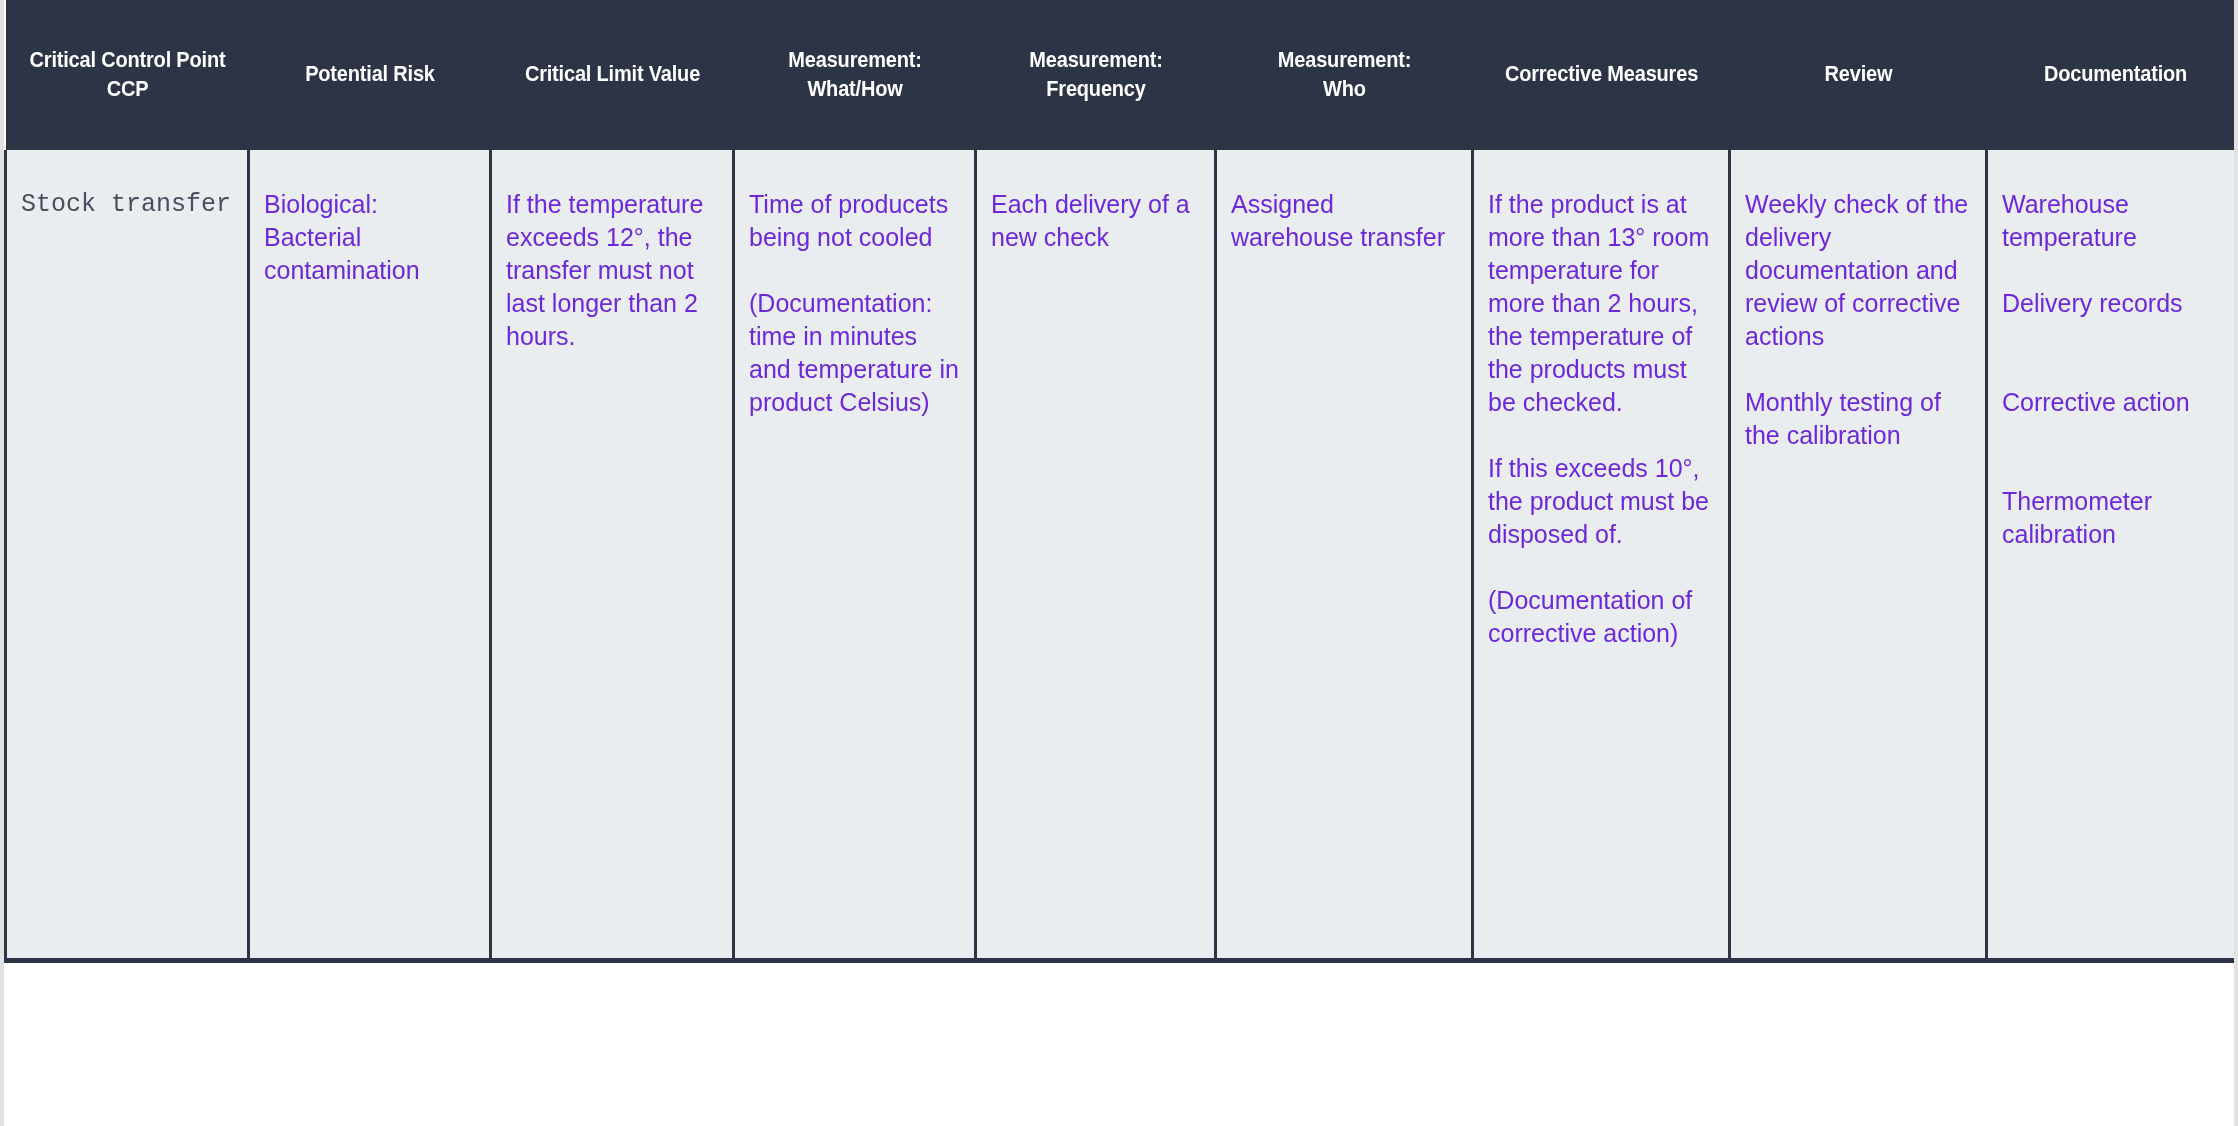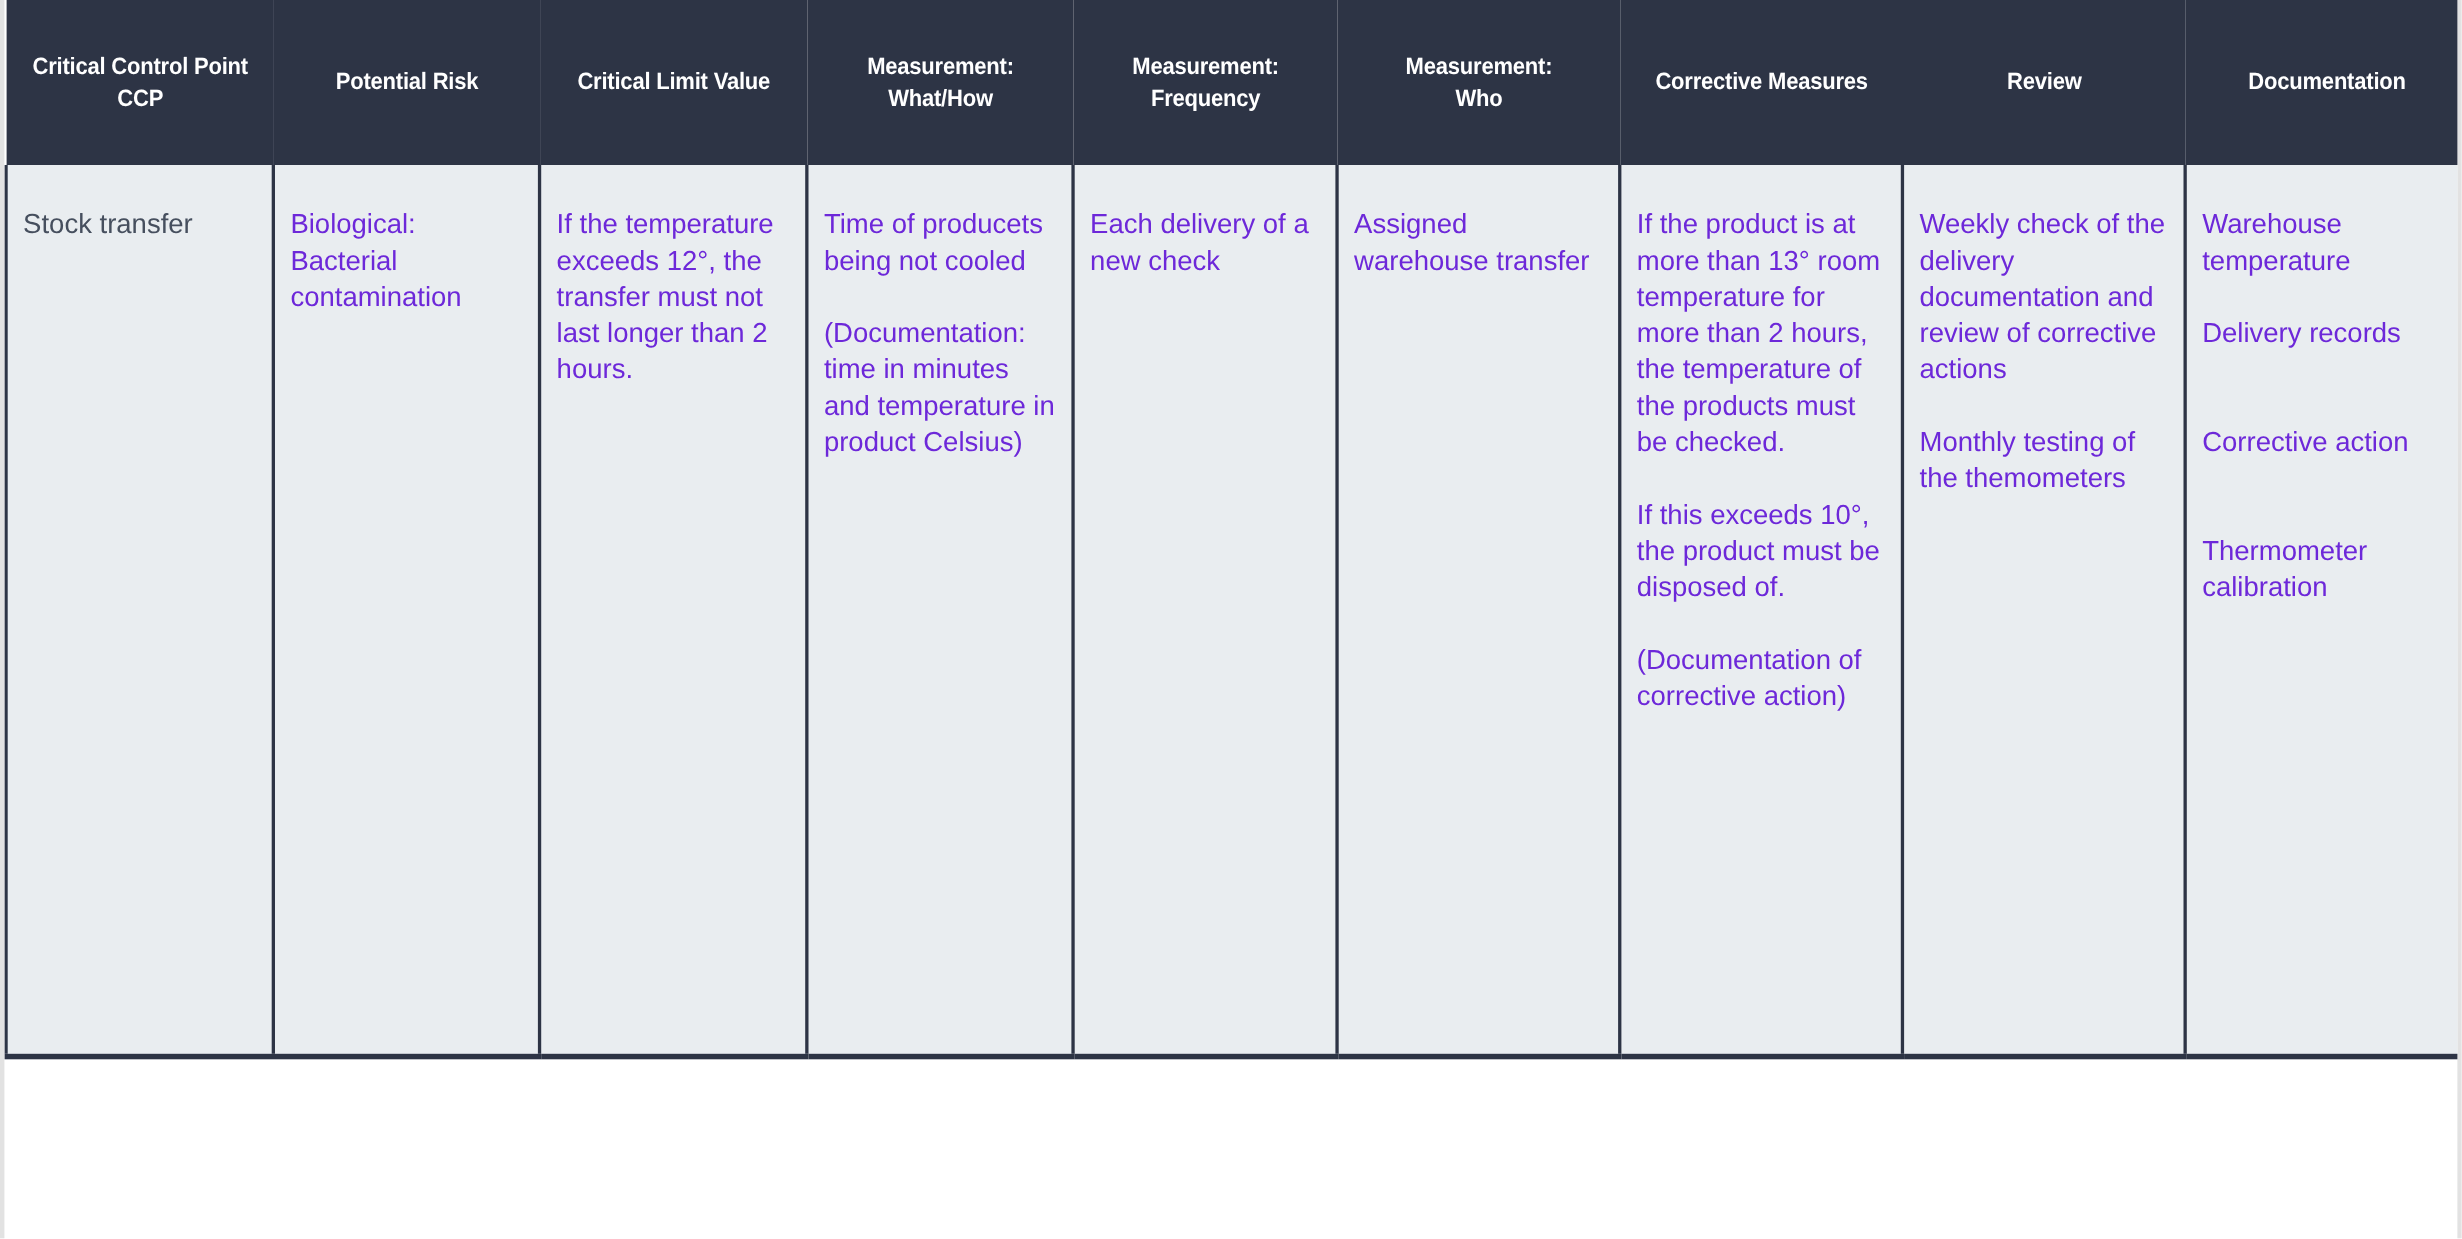--- a/index.html
+++ b/index.html
@@ -100,20 +100,21 @@
     border-bottom: 5px solid #2d3445;
     box-sizing: border-box;
     height: 810px;
     white-space: pre-line;
     word-break: normal;
     overflow-wrap: break-word;
   }
   table.haccp tbody td:first-child {
     border-left: 3px solid #2d3445;
     color: #464f5e;
+    font-family: Liberation Mono, monospace;
   }
   table.haccp tbody td:last-child {
     border-right: 3px solid #2d3445;
   }
 
   
   col.c1 { width: 243px; }
   col.c2 { width: 242px; }
   col.c3 { width: 243px; }
   col.c4 { width: 242px; }
@@ -189,21 +190,21 @@
 (Documentation: time in minutes and temperature in product Celsius)</td>
           <td>Each delivery of a new check</td>
           <td>Assigned warehouse transfer</td>
           <td>If the product is at more than 13° room temperature for more than 2 hours, the temperature of the products must be checked.
 
 If this exceeds 10°, the product must be disposed of.
 
 (Documentation of corrective action)</td>
           <td>Weekly check of the delivery documentation and review of corrective actions
 
-Monthly testing of the themometers</td>
+Monthly testing of the calibration</td>
           <td>Warehouse temperature
 
 Delivery records
 
 
 Corrective action
 
 
 Thermometer calibration</td>
         </tr>

